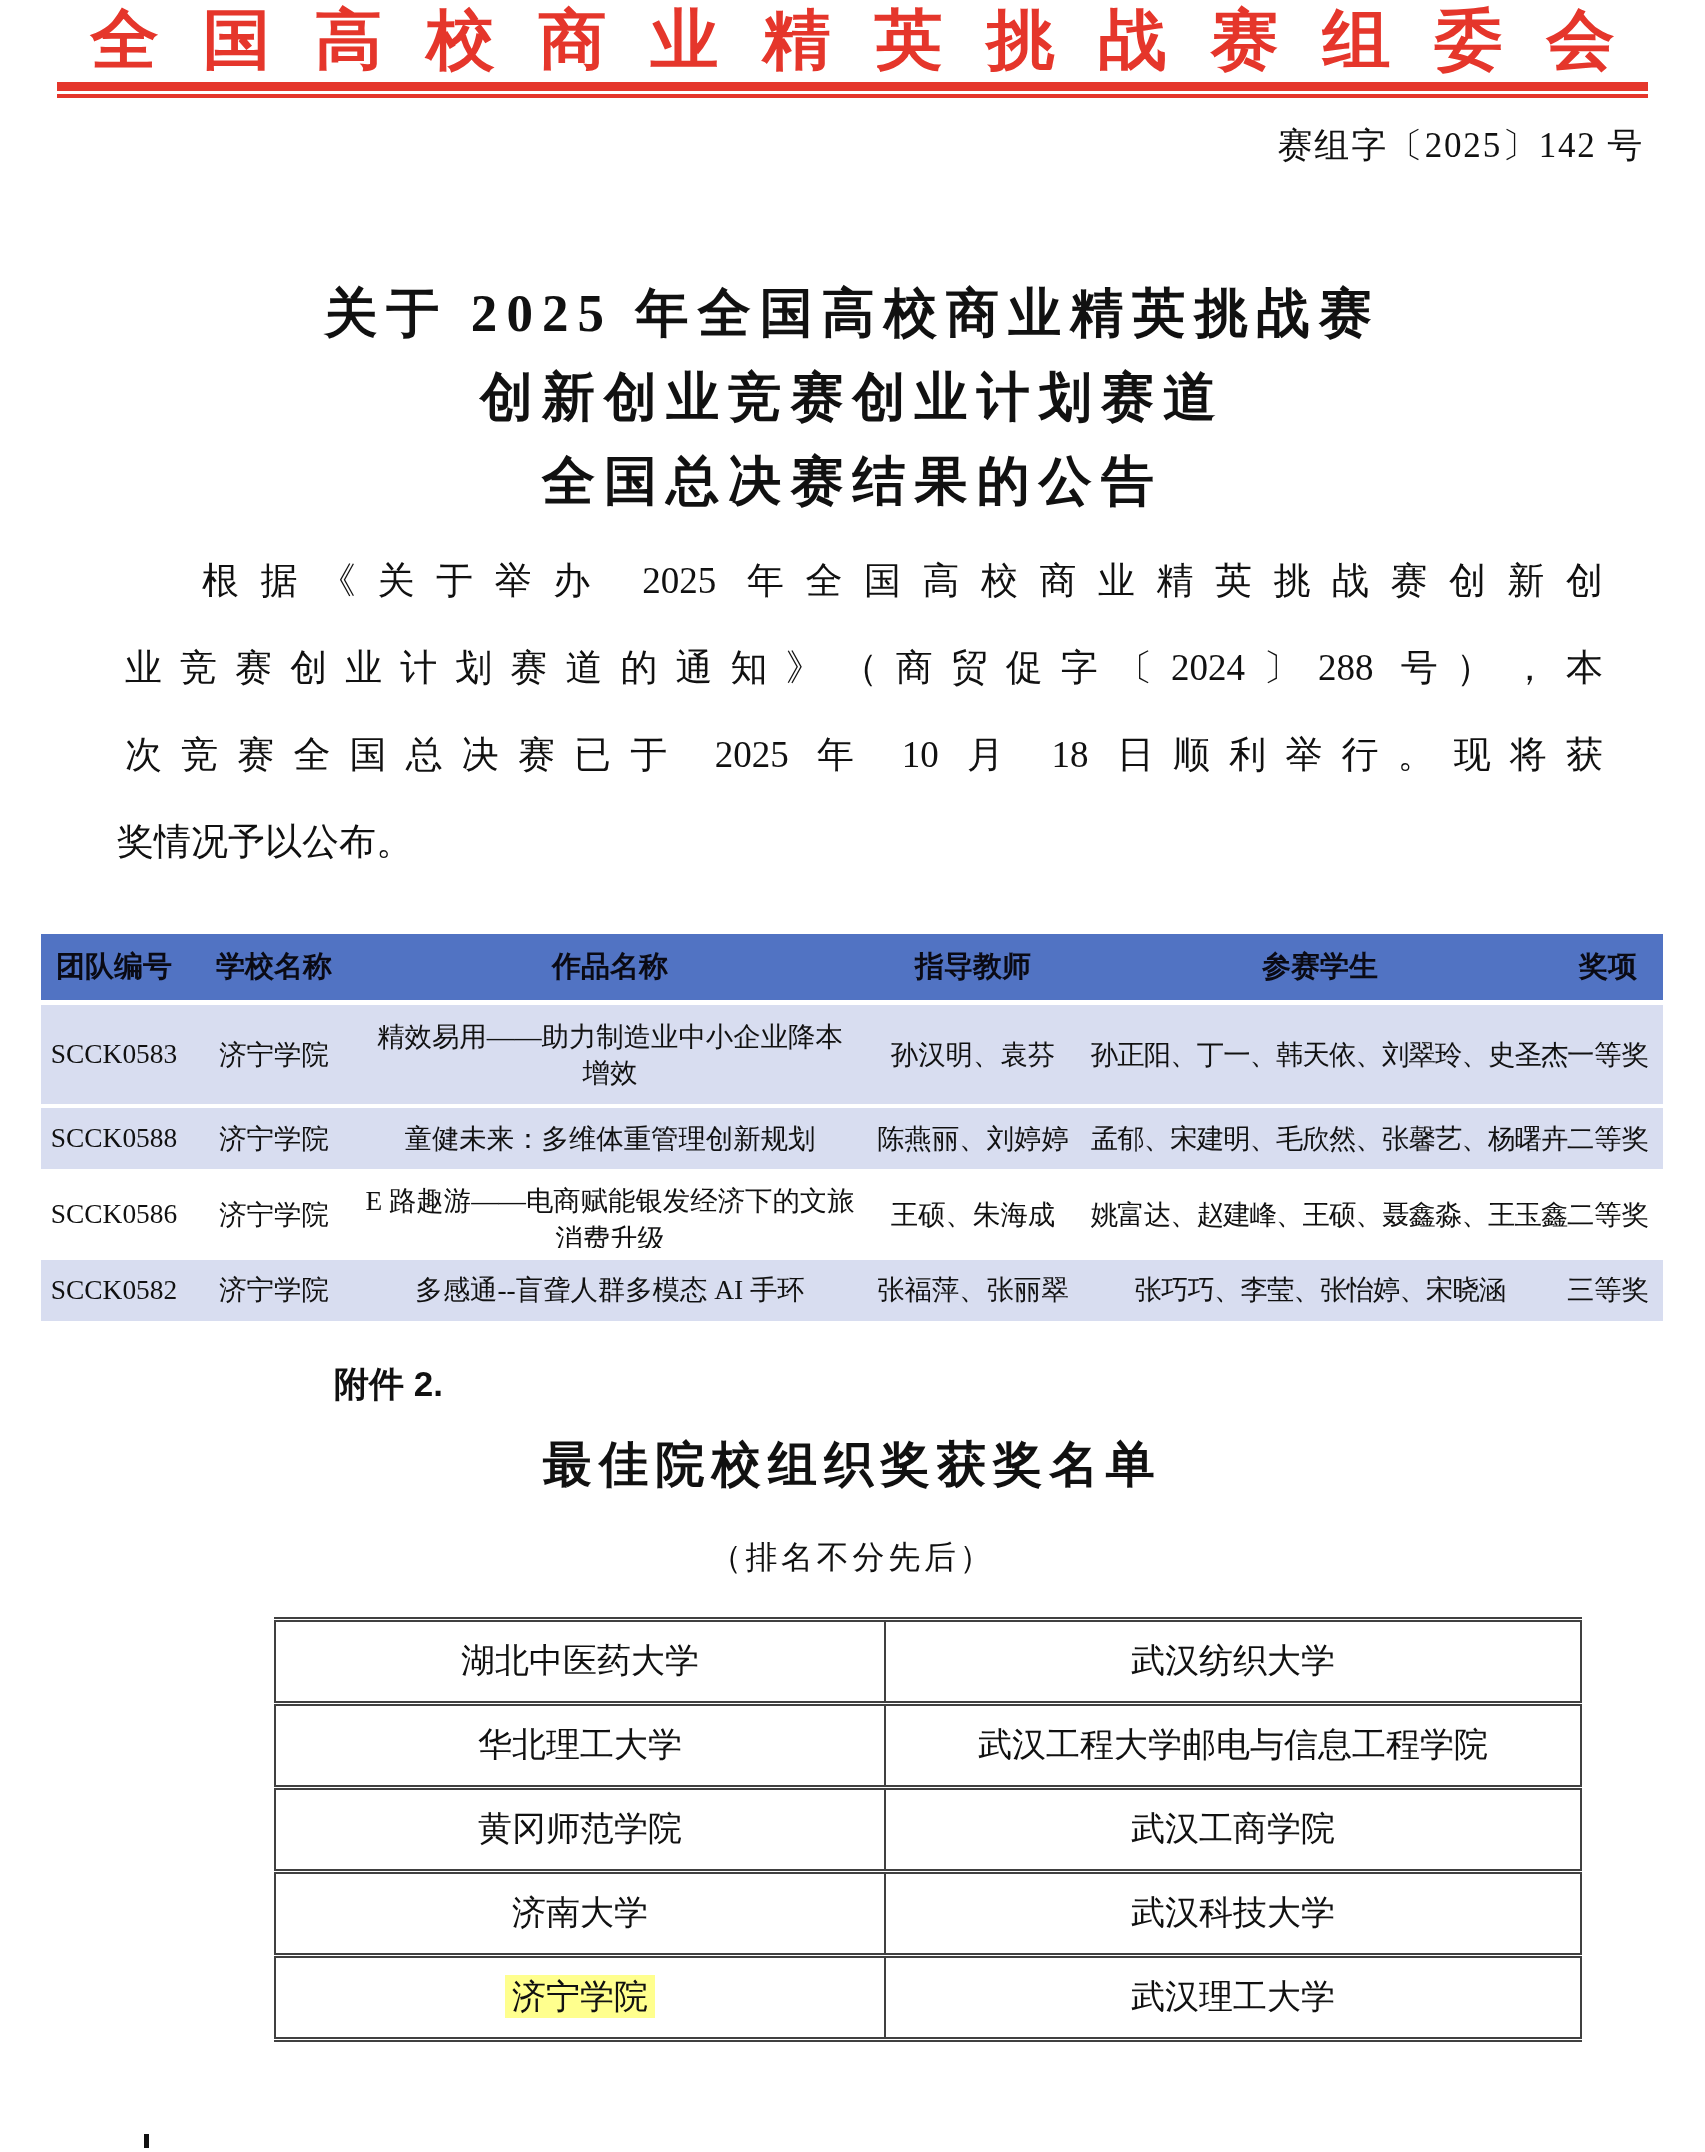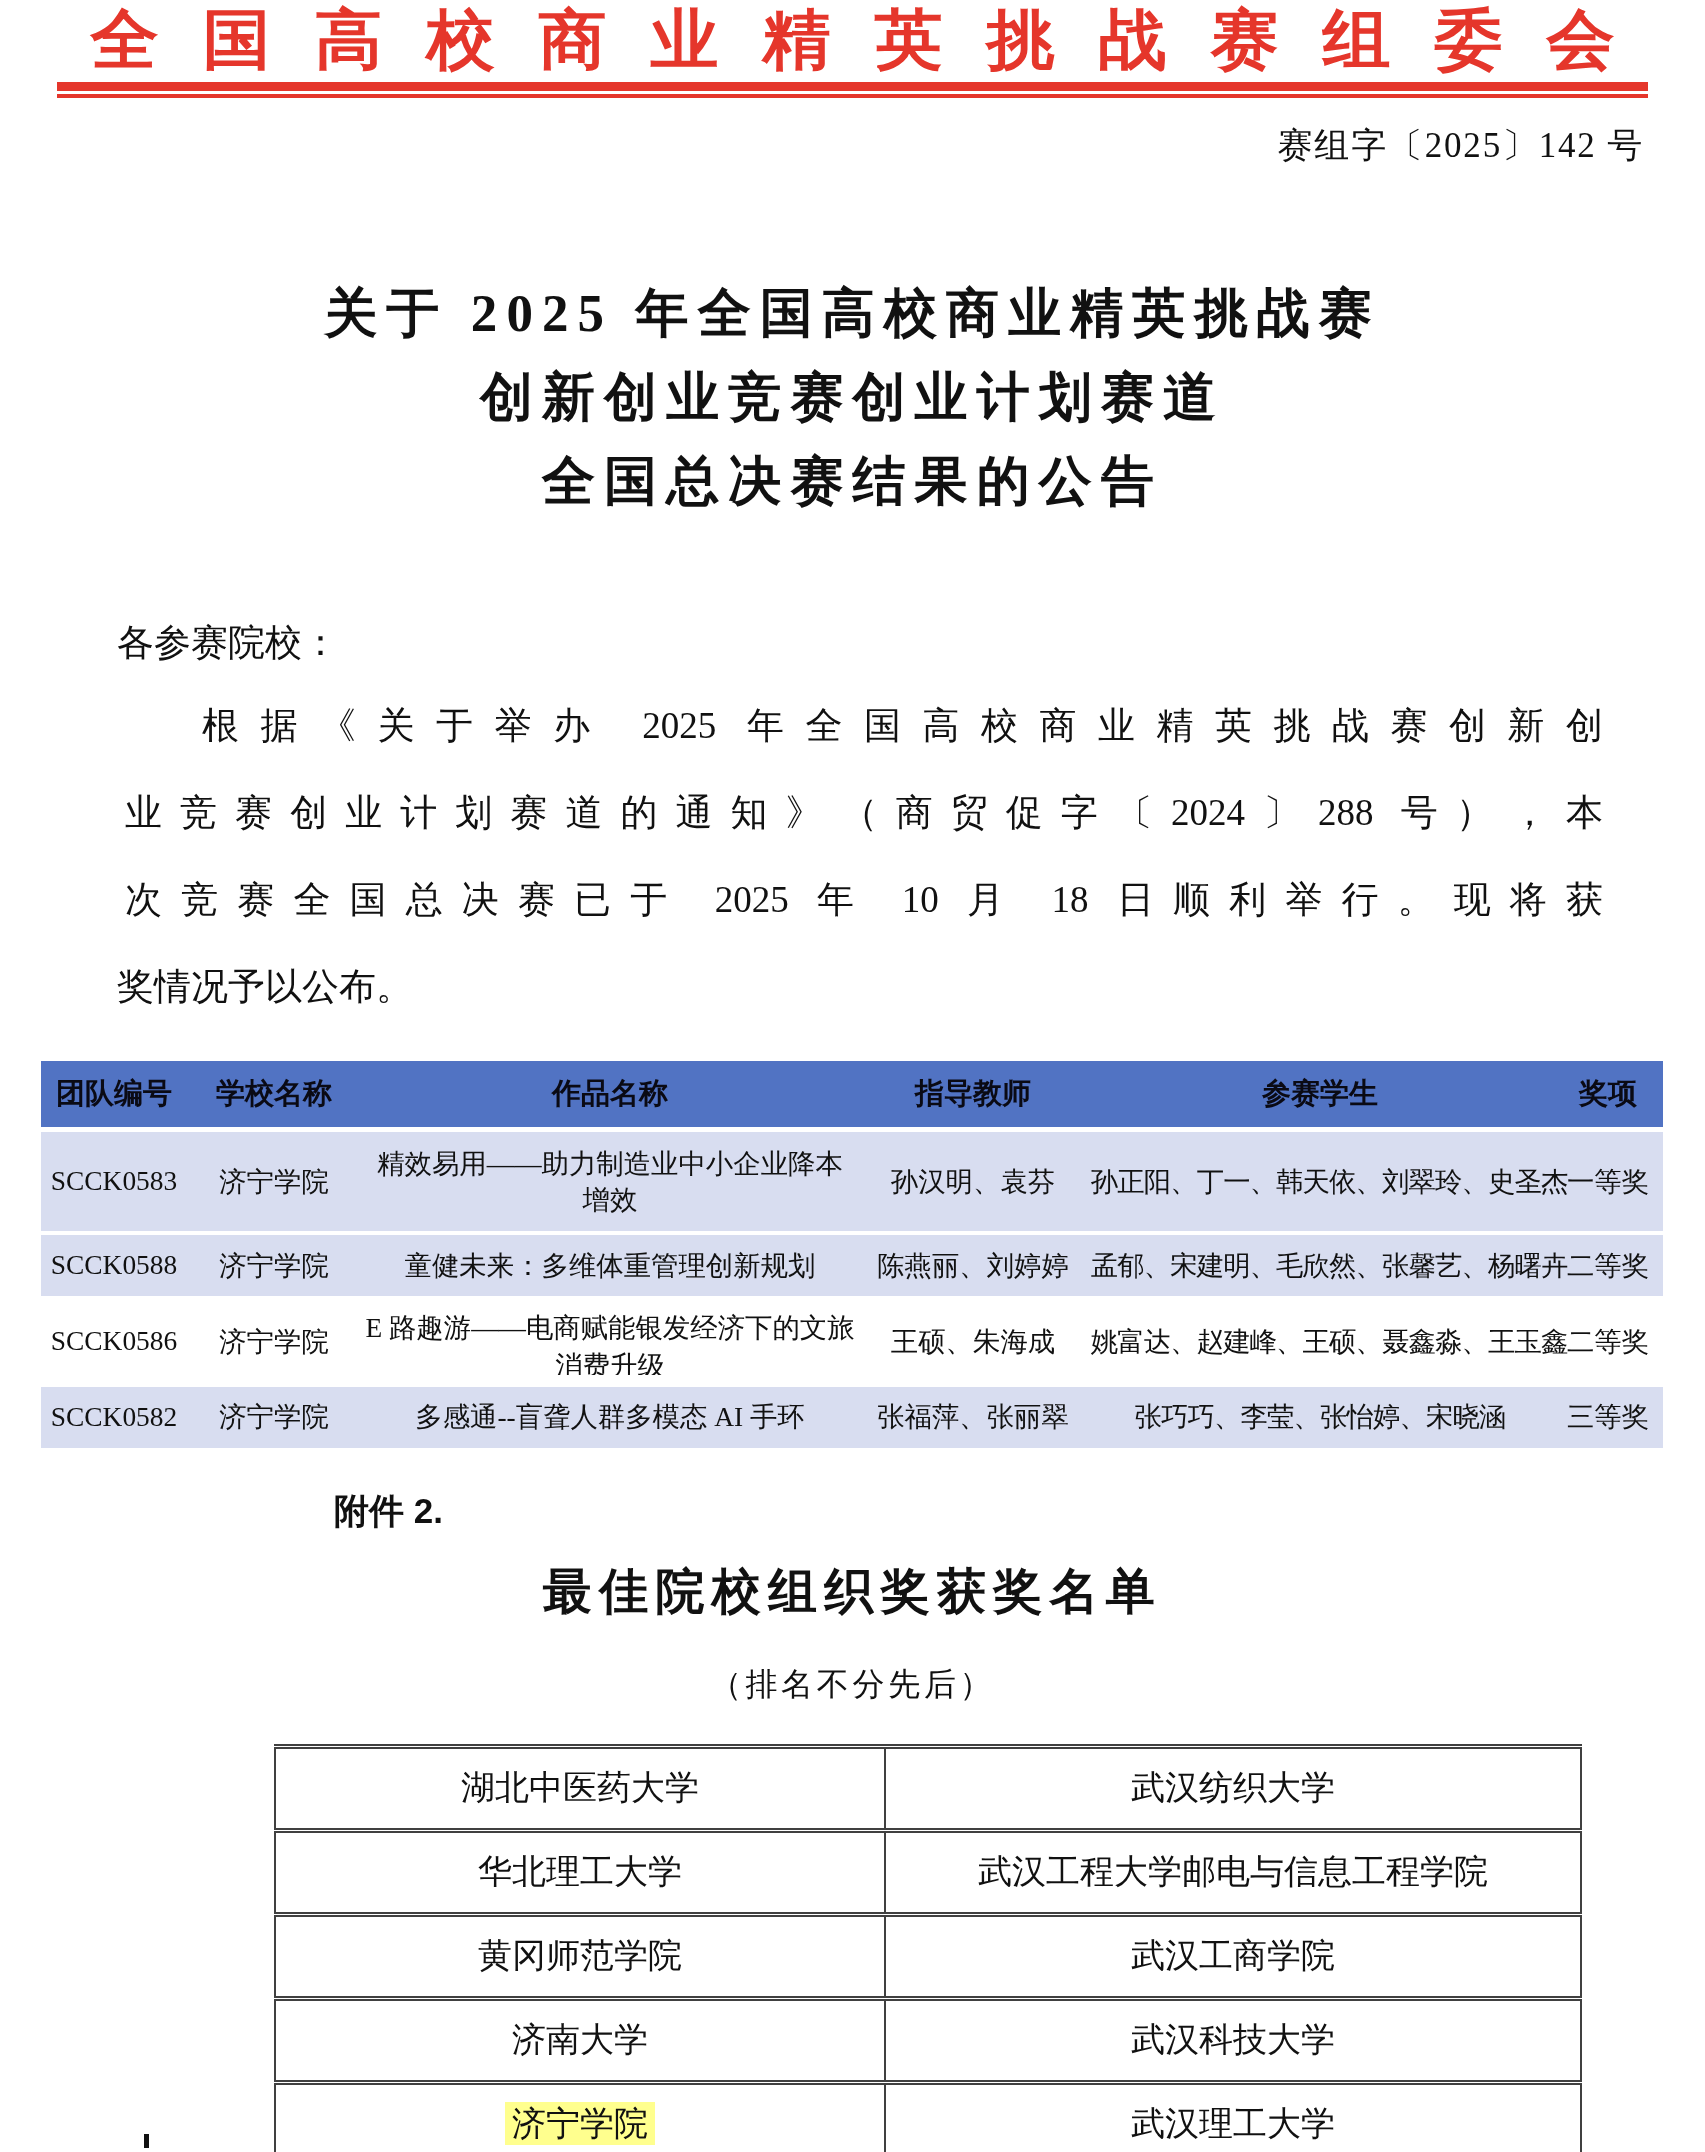--- a/index.html
+++ b/index.html
@@ -55,21 +55,21 @@
     margin: 95px 0 0 117px;
     font-size: 37px;
   }
   .body-par { margin: 14.6px 110px 0 117px; font-size: 37px; line-height: 87px; }
   .body-par .line { width: 100%; }
   .body-par .just { text-align: justify; text-align-last: justify; margin-left: 8px; }
   .body-par .indent { text-indent: 77px; }
 
   
   table.results {
-    margin: 31px 0 0 41px;
+    margin: 49px 0 0 41px;
     width: 1622px;
     border-spacing: 0;
     border-collapse: separate;
     table-layout: fixed;
   }
   table.results th {
     background: #5173c3;
     color: #0a0a14;
     font-family: "Liberation Sans", "DejaVu Sans", sans-serif;
     font-weight: bold;
@@ -159,21 +159,20 @@
   </div>
 
   <div class="doc-number">赛组字〔2025〕142 号</div>
 
   <div class="main-title">
     <div>关于 2025 年全国高校商业精英挑战赛</div>
     <div>创新创业竞赛创业计划赛道</div>
     <div>全国总决赛结果的公告</div>
   </div>
 
-  <div class="salutation">各参赛院校：</div>
 
   <div class="body-par">
     <div class="line just indent">根据《关于举办 2025 年全国高校商业精英挑战赛创新创</div>
     <div class="line just">业竞赛创业计划赛道的通知》（商贸促字〔2024〕288 号），本</div>
     <div class="line just">次竞赛全国总决赛已于 2025 年 10 月 18 日顺利举行。现将获</div>
     <div class="line">奖情况予以公布。</div>
   </div>
 
   <table class="results">
     <colgroup>

